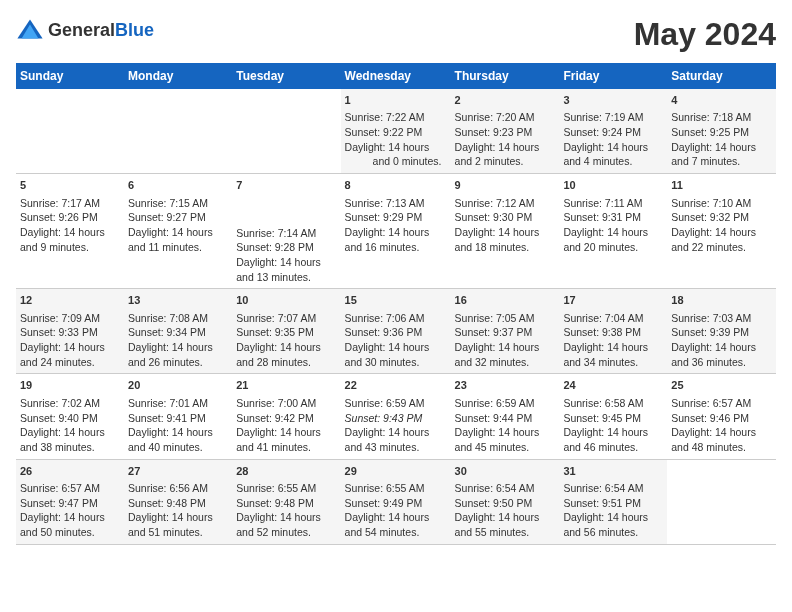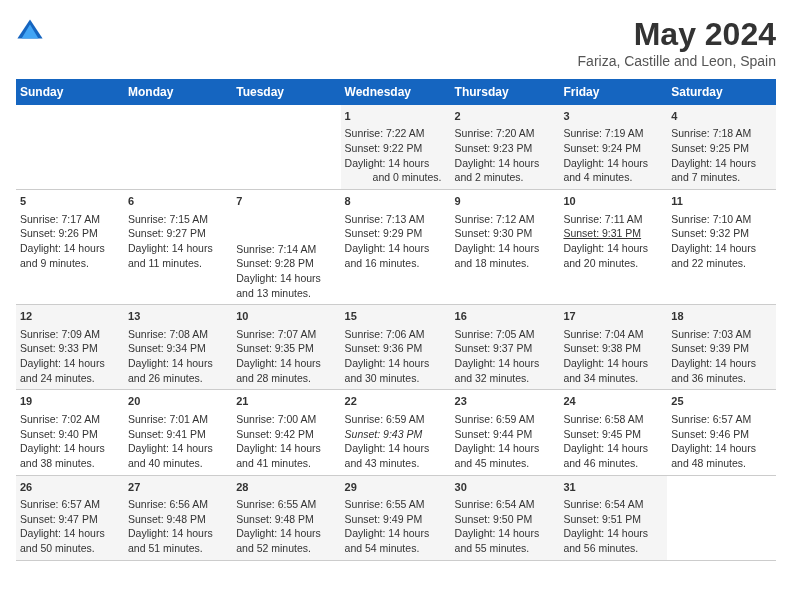--- a/index.html
+++ b/index.html
@@ -89,24 +89,26 @@
   </style>
 </head>
 <body>
 
 <div class="header">
   <div class="logo">
     <svg class="logo-icon" viewBox="0 0 40 40" xmlns="http://www.w3.org/2000/svg">
       <polygon points="20,5 38,32 2,32" fill="#1565c0"></polygon>
       <polygon points="20,12 32,32 8,32" fill="#42a5f5"></polygon>
     </svg>
+    <div>
+      <span class="logo-text-general">General</span><span class="logo-text-blue">Blue</span>
+    </div>
   </div>
   <div class="title-block">
     <div class="main-title">May 2024</div>
-    <div class="subtitle">Fariza, Castille and Leon, Spain</div>
   </div>
 </div>
 
 <table>
   <thead>
     <tr>
     <th>Sunday</th>
         <th>Monday</th>
         <th>Tuesday</th>
         <th>Wednesday</th>
@@ -181,21 +183,21 @@
         <td>
           <span class="day-number">9</span>
           <span style="display: block;">Sunrise: 7:12 AM</span>
           <span style="display: block;">Sunset: 9:30 PM</span>
           <span style="display: block;">Daylight: 14 hours</span>
           <span style="display: block;">and 18 minutes.</span>
         </td>
         <td>
           <span class="day-number">10</span>
           <span style="display: block;">Sunrise: 7:11 AM</span>
-          <span style="display: block; text-decoration: underline;">Sunset: 9:31 PM</span>
+          <span style="display: block;">Sunset: 9:31 PM</span>
           <span style="display: block;">Daylight: 14 hours</span>
           <span style="display: block;">and 20 minutes.</span>
         </td>
         <td>
           <span class="day-number">11</span>
           <span style="display: block;">Sunrise: 7:10 AM</span>
           <span style="display: block;">Sunset: 9:32 PM</span>
           <span style="display: block;">Daylight: 14 hours</span>
           <span style="display: block;">and 22 minutes.</span>
         </td>

